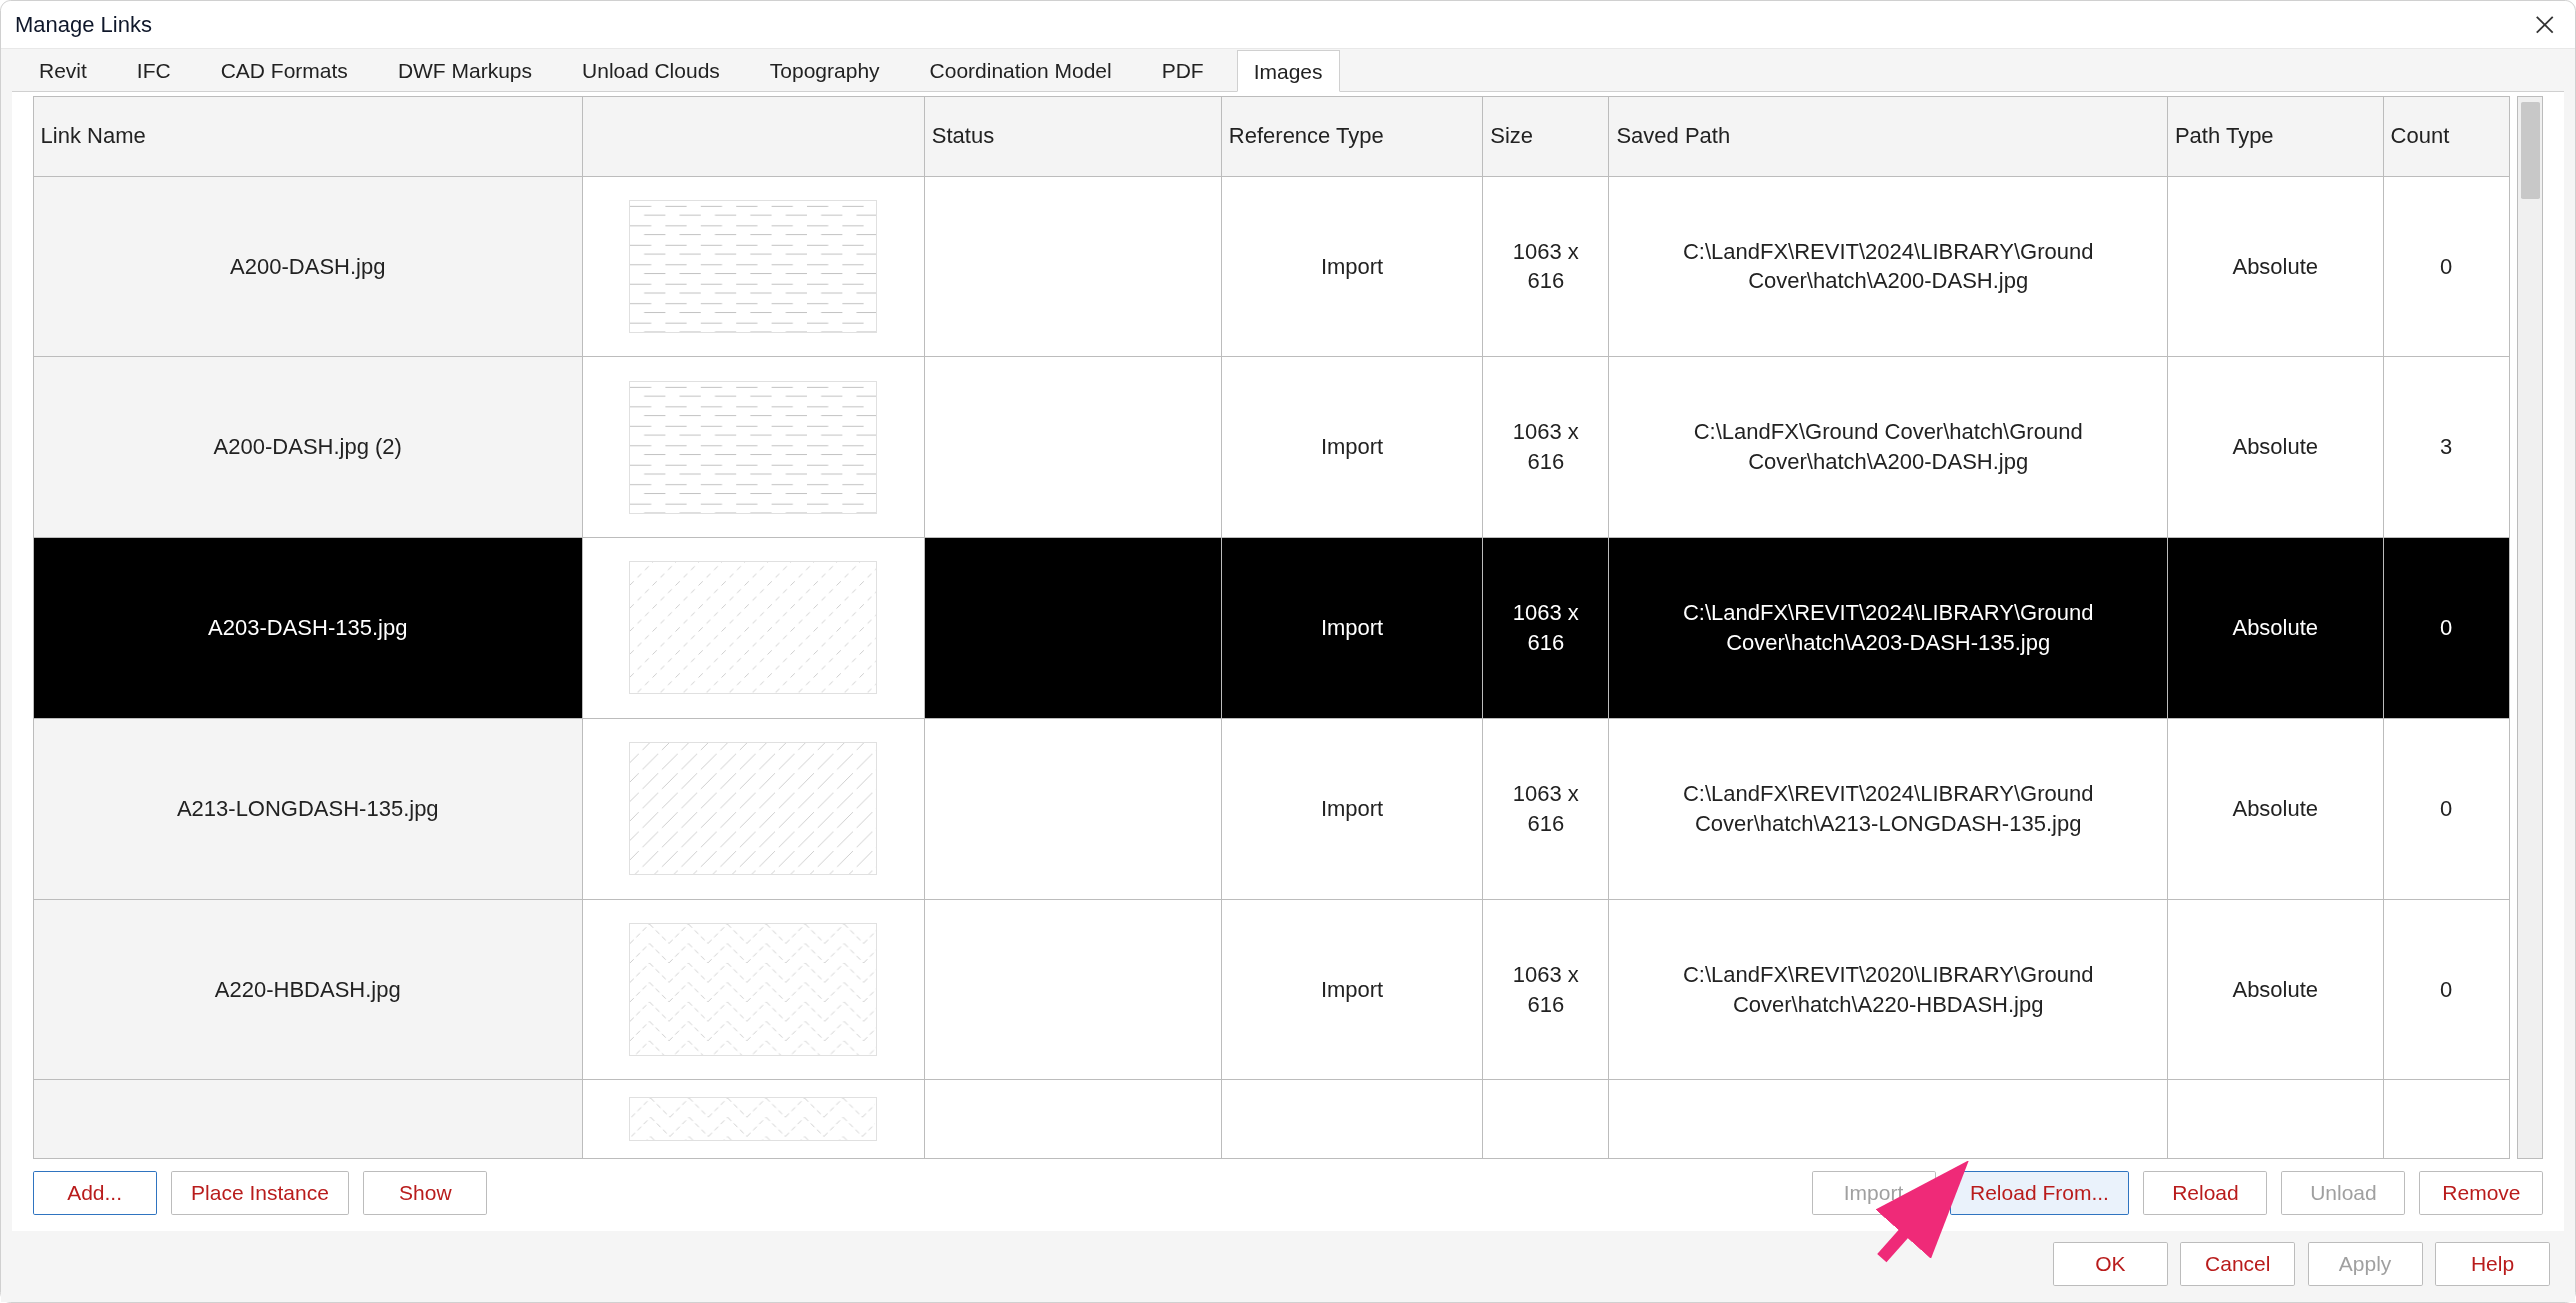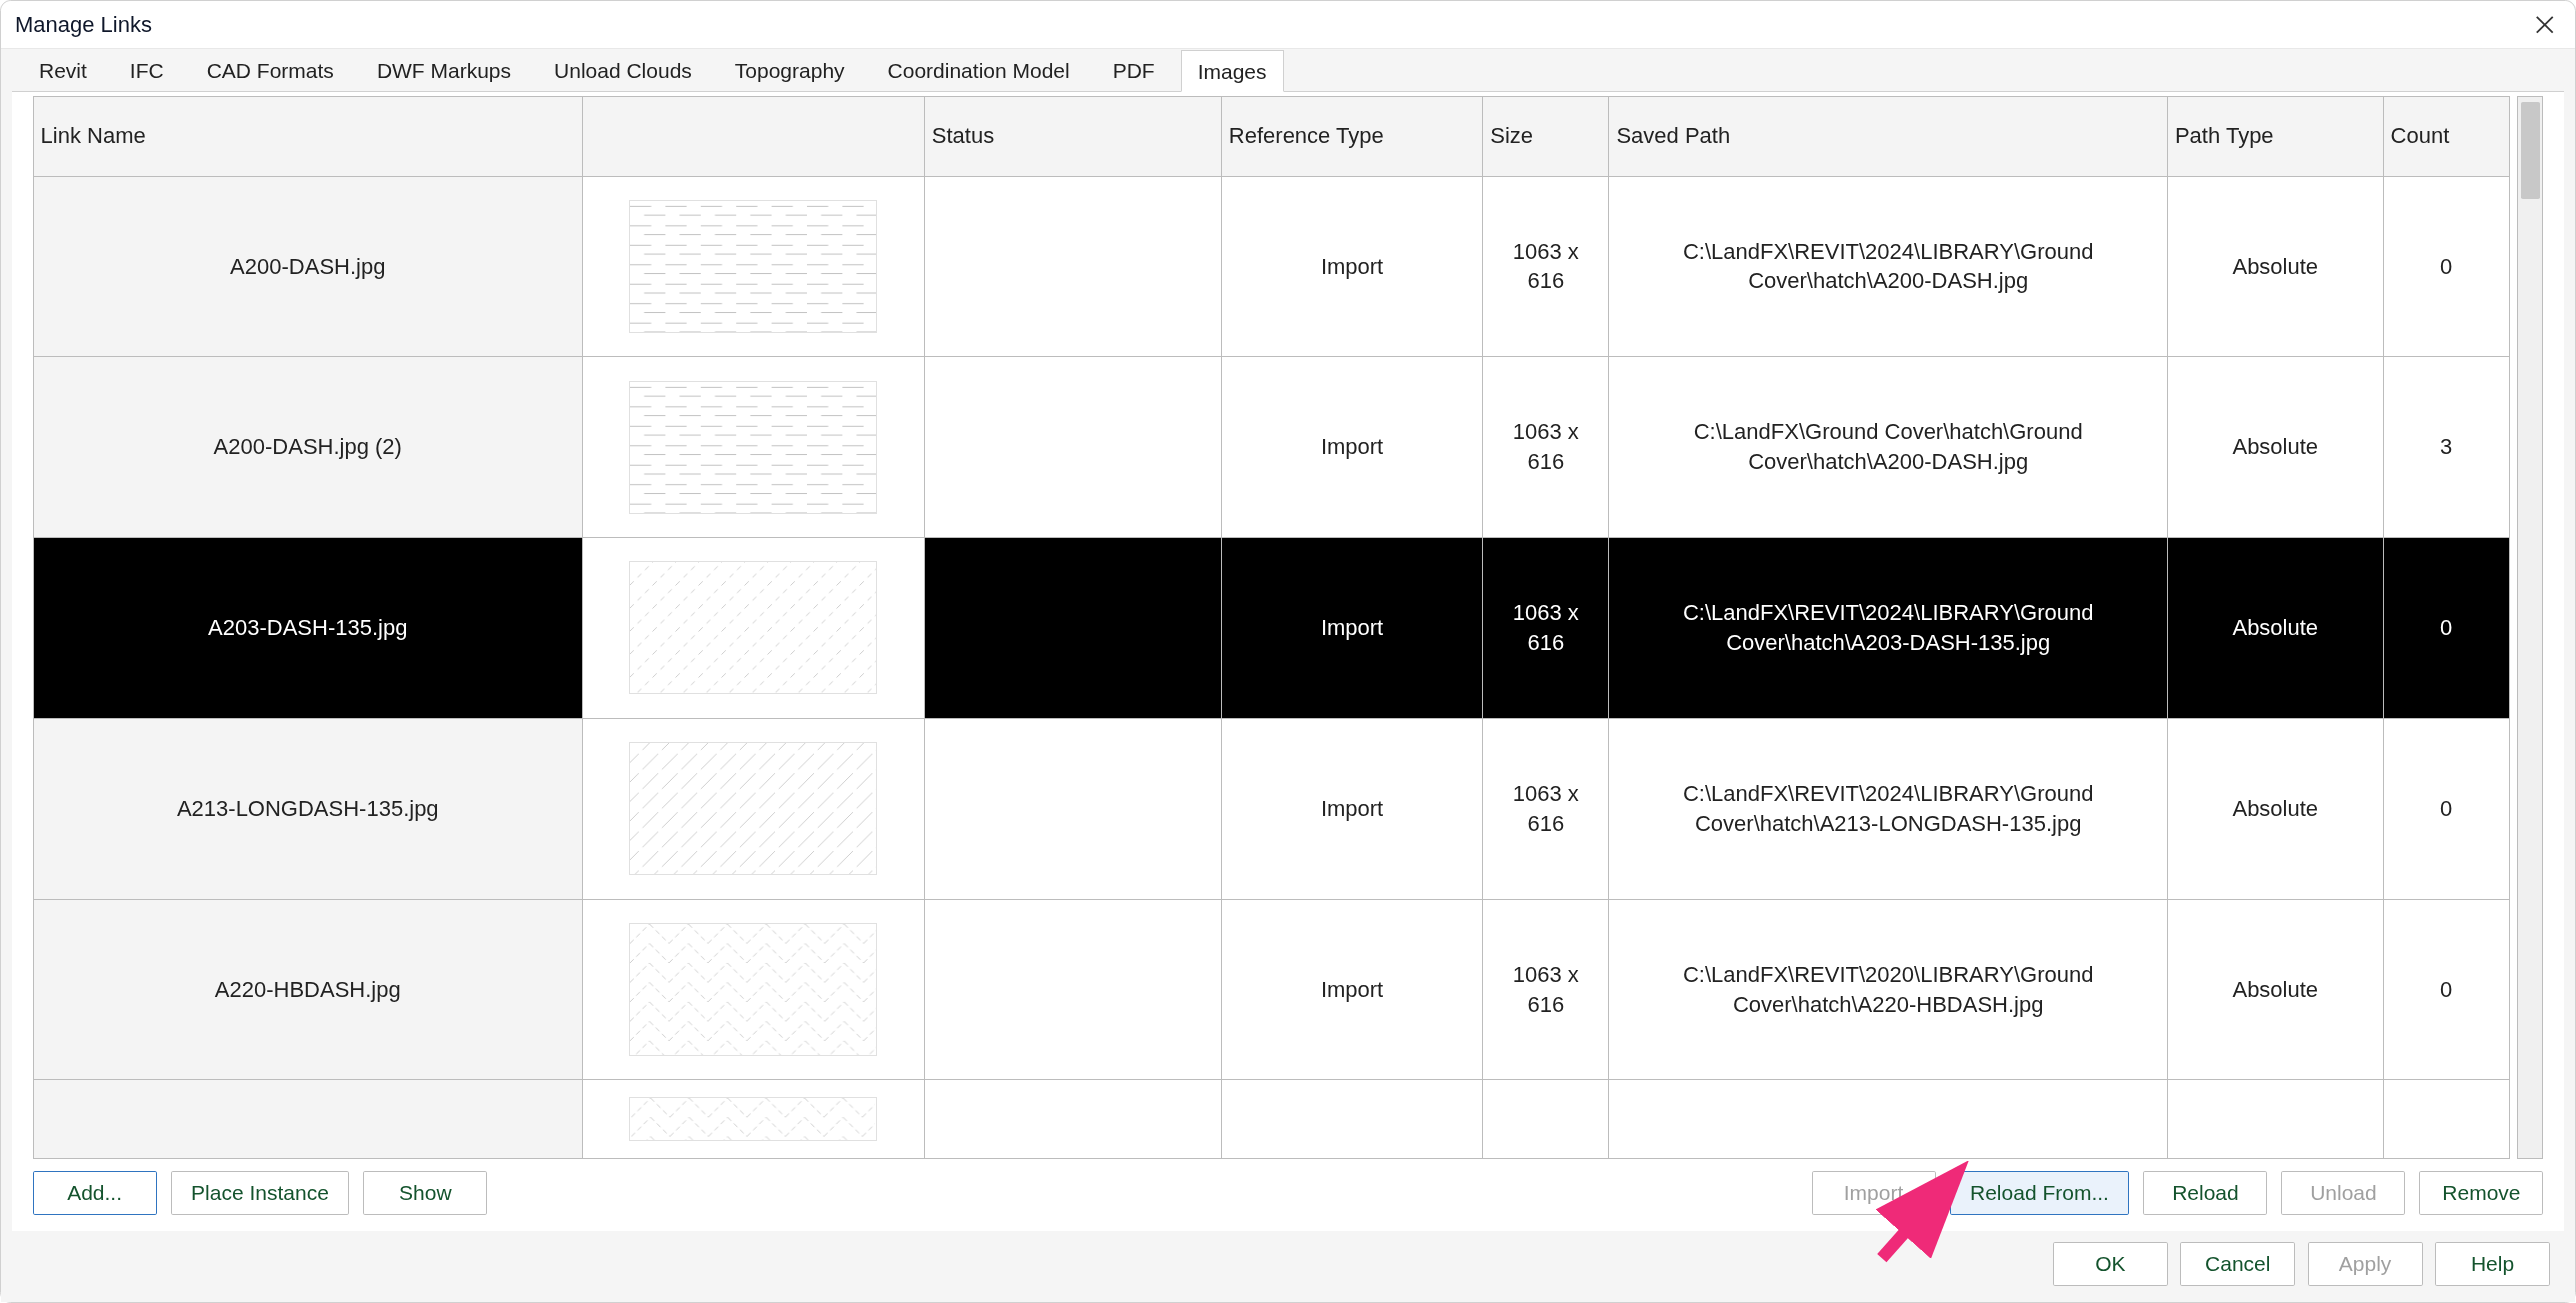--- a/index.html
+++ b/index.html
@@ -35,21 +35,21 @@
     .close-btn {
       width: 32px; height: 32px; display: flex; align-items: center; justify-content: center;
       cursor: pointer; font-size: 25px; color: #222;
     }
     .tabstrip {
       height: 42px;
       display: flex;
       align-items: stretch;
       padding: 0 21px;
       background: #f5f5f5;
-      gap: 9px;
+      gap: 16px;
     }
     .tab {
       padding: 8.9px 16px 7px 16px;
       font-size: 21px;
       color: #222;
       cursor: pointer;
       border: 0.9px solid transparent;
       display: flex; align-items: center;
     }
     .tab.active {
@@ -126,21 +126,21 @@
       gap: 14px;
       background: #fff;
       margin: 0 10.6px;
     }
     .btn {
       min-width: 124px;
       height: 44px;
       border: 0.9px solid #bcbcbc;
       background: #fff;
       font-size: 21px;
-      color: #14532d;
+      color: #b91c1c;
       display: flex; align-items: center; justify-content: center;
       cursor: pointer;
       padding: 0 19.5px;
       border-radius: 1.8px;
     }
     .btn.primary { border: 1.8px solid #2f74c0; }
     .btn.disabled { color: #a0a0a0; cursor: default; }
     .btn.highlighted { border: 1.8px solid #2f74c0; background: #eaf2fb; }
     .spacer { flex: 1; }
     .footer {

